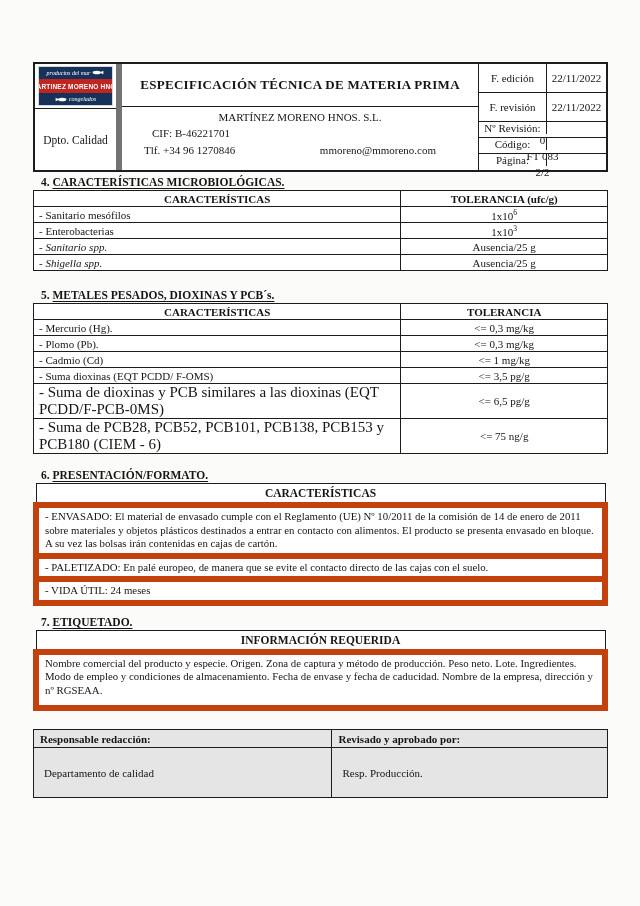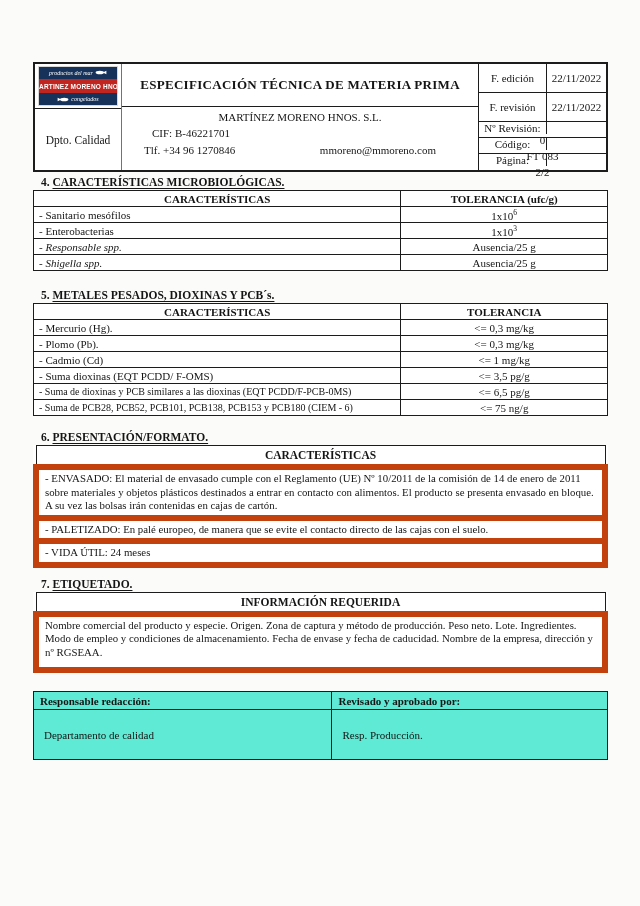--- a/index.html
+++ b/index.html
@@ -5,21 +5,21 @@
   html,body{margin:0;padding:0;}
   body{
     width:640px;height:906px;background:#fbfbf9;
     font-family:"Liberation Serif", serif;color:#151515;
     position:relative;overflow:hidden;
   }
   .doc{position:absolute;left:33px;top:62px;width:575px;}
 
   
   .header-table{display:flex;border:2px solid #1c1c1c;height:110px;box-sizing:border-box;background:#fff;}
-  .col-left{width:87px;border-right:1px solid #737373;display:flex;flex-direction:column;box-sizing:border-box;}
+  .col-left{width:87px;border-right:6px solid #737373;display:flex;flex-direction:column;box-sizing:border-box;}
   .logo-cell{height:45px;border-bottom:1px solid #1c1c1c;box-sizing:border-box;padding:2px 3px;}
   .logo{width:100%;height:100%;display:flex;flex-direction:column;border:1px solid #d8d8d8;box-sizing:border-box;}
   .logo-bar{color:#fff;display:flex;align-items:center;justify-content:center;gap:2px;overflow:hidden;white-space:nowrap;}
   .logo-top,.logo-bottom{flex:1;font-style:italic;font-size:6px;}
   .logo-mid{height:38%;font-weight:bold;font-size:6.5px;font-family:"Liberation Sans",sans-serif;letter-spacing:.2px;}
   .fish-svg{width:12px;height:5px;display:block;}
   .dept-cell{flex:1;display:flex;align-items:center;justify-content:center;font-size:11.5px;}
   .col-mid{width:357px;border-right:1px solid #1c1c1c;display:flex;flex-direction:column;box-sizing:border-box;}
   .title-cell{height:43px;border-bottom:1px solid #1c1c1c;display:flex;align-items:center;justify-content:center;
     font-weight:bold;font-size:13px;letter-spacing:.3px;box-sizing:border-box;text-align:center;}
@@ -42,32 +42,32 @@
   .s5{margin-top:18px;}
   .s6{margin-top:15px;}
   .s7{margin-top:10px;}
 
   
   table.spec{width:100%;border-collapse:collapse;background:#fff;}
   .spec th{border:1.5px solid #1c1c1c;height:15px;font-size:11px;font-weight:bold;text-align:center;padding:0 4px;}
   .spec td{border:1px solid #1c1c1c;height:15px;font-size:11px;padding:0 5px;}
   .spec td.val{text-align:center;width:36%;}
   .spec tr.italic td.name{font-style:italic;}
-  .spec tr.smallrow td{font-size:10px;}
+  .spec tr.smallrow td{font-size:15px;}
   sup{font-size:7.5px;}
 
   
   table.wide{width:100%;border-collapse:collapse;background:#fff;}
   .wide th{border:1.5px solid #1c1c1c;height:16px;font-size:11.5px;font-weight:bold;text-align:center;}
   .wide td{border:6px solid #c2410c;font-size:10.8px;line-height:13.5px;padding:2px 6px;vertical-align:top;}
   .wide td.tallpad{padding-bottom:12px;}
   .wide td.etiq{padding-bottom:8px;}
 
   
-  table.sig{width:100%;border-collapse:collapse;margin-top:18px;background:#5eead4;}
+  table.sig{width:100%;border-collapse:collapse;margin-top:18px;background:#e5e5e5;}
   .sig td{border:1.5px solid #1c1c1c;font-size:11px;padding:0 6px;}
   .sig td.hd{font-weight:bold;height:17px;}
   .sig td.bd{height:49px;vertical-align:middle;padding-left:10px;}
   .sig .lcol{width:52%;}
 </style>
 </head>
 <body>
 
 <div class="doc">
 
@@ -147,21 +147,21 @@
     </tr>
     <tr>
       <td class="name">- Sanitario mesófilos</td>
       <td class="val"><span>1x10</span><sup>6</sup></td>
     </tr>
     <tr>
       <td class="name">- Enterobacterias</td>
       <td class="val"><span>1x10</span><sup>3</sup></td>
     </tr>
     <tr class="italic">
-      <td class="name">- Responsable spp.</td>
+      <td class="name">- Sanitario spp.</td>
       <td class="val">Ausencia/25 g</td>
     </tr>
     <tr class="italic">
       <td class="name">- Shigella spp.</td>
       <td class="val">Ausencia/25 g</td>
     </tr>
   </tbody>
     </table>
 
   <div class="sec-head s5">

